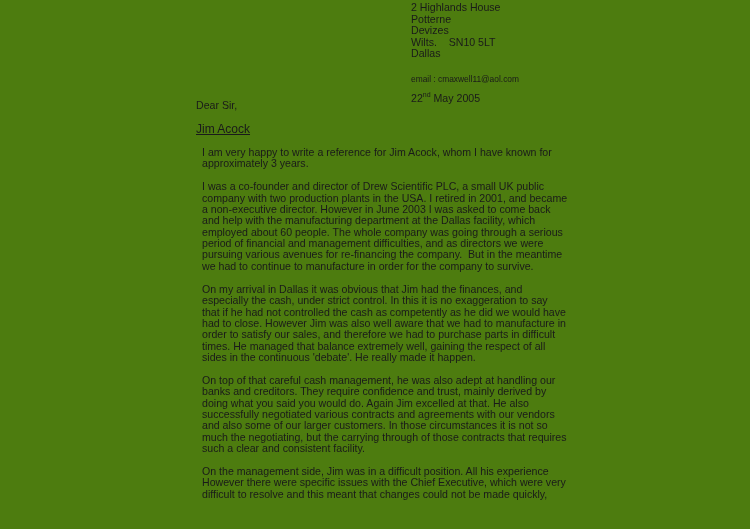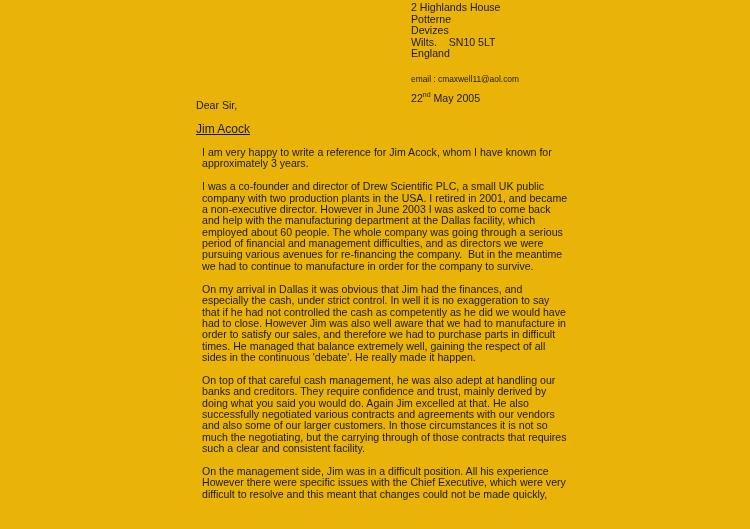--- a/index.html
+++ b/index.html
@@ -12,21 +12,21 @@
       height: 529px;
       overflow: hidden;
       position: relative;
       font-family: "Liberation Sans", sans-serif;
       color: #1a1a1a;
     }
     .page {
       position: absolute;
       left: 0; top: 0;
       width: 750px; height: 529px;
-      background: #eab308;
+      background: #4d7c0f;
     }
     .address {
       position: absolute;
       left: 411px;
       top: 2px;
       font-size: 10.6px;
       line-height: 11.6px;
     }
     .address .line { display: block; white-space: pre; }
     .email {
@@ -85,21 +85,21 @@
 </head>
 <body>
 
 <div class="page">
 
   <div class="address">
     <span class="line">2 Highlands House</span>
     <span class="line">Potterne</span>
     <span class="line">Devizes</span>
     <span class="line">Wilts.    SN10 5LT</span>
-    <span class="line">England</span>
+    <span class="line">Dallas</span>
   </div>
 
   <div class="email">email : cmaxwell11@aol.com</div>
 
   <div class="date"><span>22</span><sup>nd</sup><span> May 2005</span></div>
 
   <div class="salutation">Dear Sir,</div>
 
   <div class="subject">Jim Acock</div>
 
@@ -113,21 +113,21 @@
       <span class="ln">company with two production plants in the USA. I retired in 2001, and became</span>
       <span class="ln">a non-executive director. However in June 2003 I was asked to come back</span>
       <span class="ln">and help with the manufacturing department at the Dallas facility, which</span>
       <span class="ln">employed about 60 people. The whole company was going through a serious</span>
       <span class="ln">period of financial and management difficulties, and as directors we were</span>
       <span class="ln">pursuing various avenues for re-financing the company.  But in the meantime</span>
       <span class="ln">we had to continue to manufacture in order for the company to survive.</span>
     </p>
     <p>
       <span class="ln">On my arrival in Dallas it was obvious that Jim had the finances, and</span>
-      <span class="ln">especially the cash, under strict control. In well it is no exaggeration to say</span>
+      <span class="ln">especially the cash, under strict control. In this it is no exaggeration to say</span>
       <span class="ln">that if he had not controlled the cash as competently as he did we would have</span>
       <span class="ln">had to close. However Jim was also well aware that we had to manufacture in</span>
       <span class="ln">order to satisfy our sales, and therefore we had to purchase parts in difficult</span>
       <span class="ln">times. He managed that balance extremely well, gaining the respect of all</span>
       <span class="ln">sides in the continuous 'debate'. He really made it happen.</span>
     </p>
     <p>
       <span class="ln">On top of that careful cash management, he was also adept at handling our</span>
       <span class="ln">banks and creditors. They require confidence and trust, mainly derived by</span>
       <span class="ln">doing what you said you would do. Again Jim excelled at that. He also</span>

